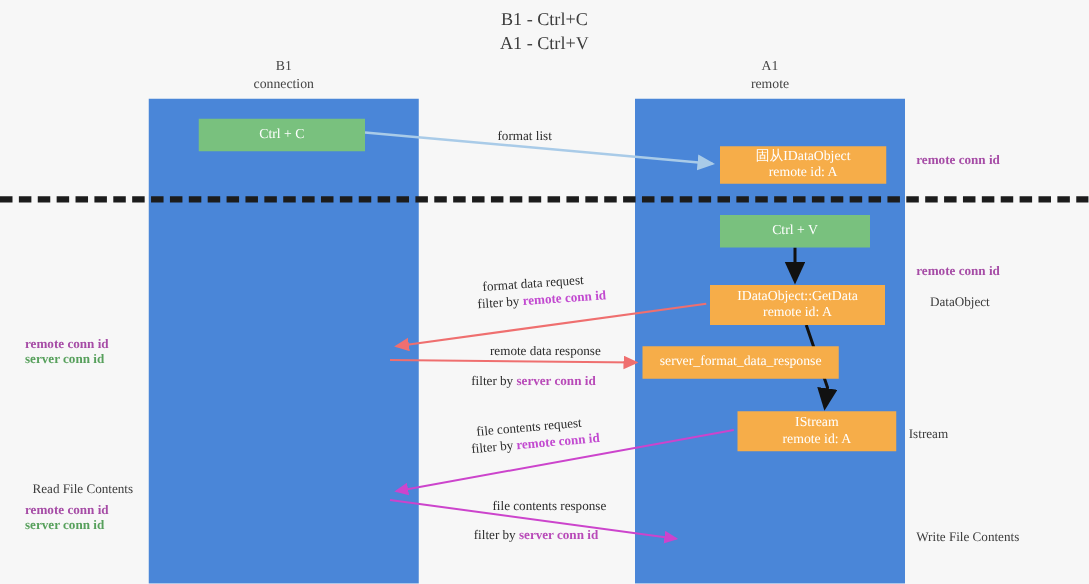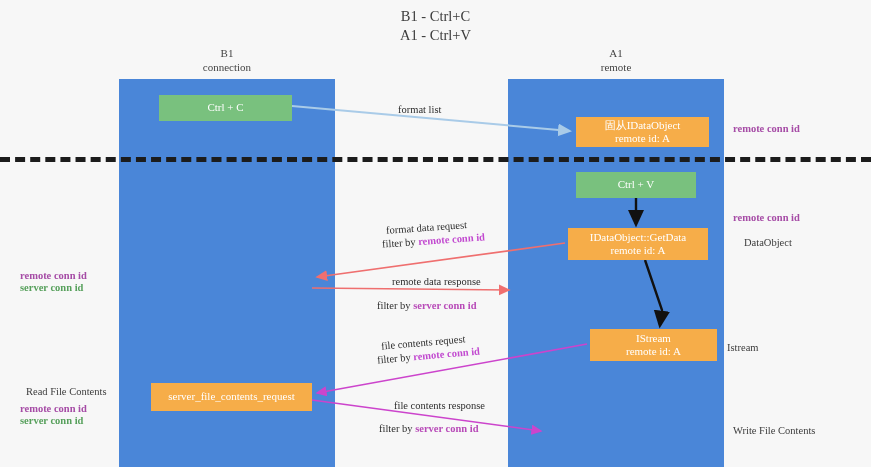--- a/index.html
+++ b/index.html
@@ -174,23 +174,23 @@
 
     <line x1="312" y1="400" x2="541" y2="431" stroke="#cc44cc" stroke-width="1.6" marker-end="url(#ar-mag)"></line>
   </svg>
 
   <div class="node green n-ctrlc">Ctrl + C</div>
   <div class="node orange n-fidata">固从IDataObject
 remote id: A</div>
   <div class="node green n-ctrlv">Ctrl + V</div>
   <div class="node orange n-getdata">IDataObject::GetData
 remote id: A</div>
+  <div class="node orange n-sfdresp">server_format_data_response</div>
   <div class="node orange n-istream">IStream
 remote id: A</div>
-  <div class="node orange n-sfcreq">server_file_contents_request</div>
 
   <div class="divider"></div>
 
   <div class="side-label purple sl-remote1">remote conn id</div>
   <div class="side-label purple sl-remote2">remote conn id</div>
   <div class="side-label plain sl-dataobj">DataObject</div>
   <div class="side-label plain sl-istream">Istream</div>
   <div class="side-label plain sl-writefc">Write File Contents</div>
 
   <div class="side-label purple sl-left1-purple">remote conn id</div>

